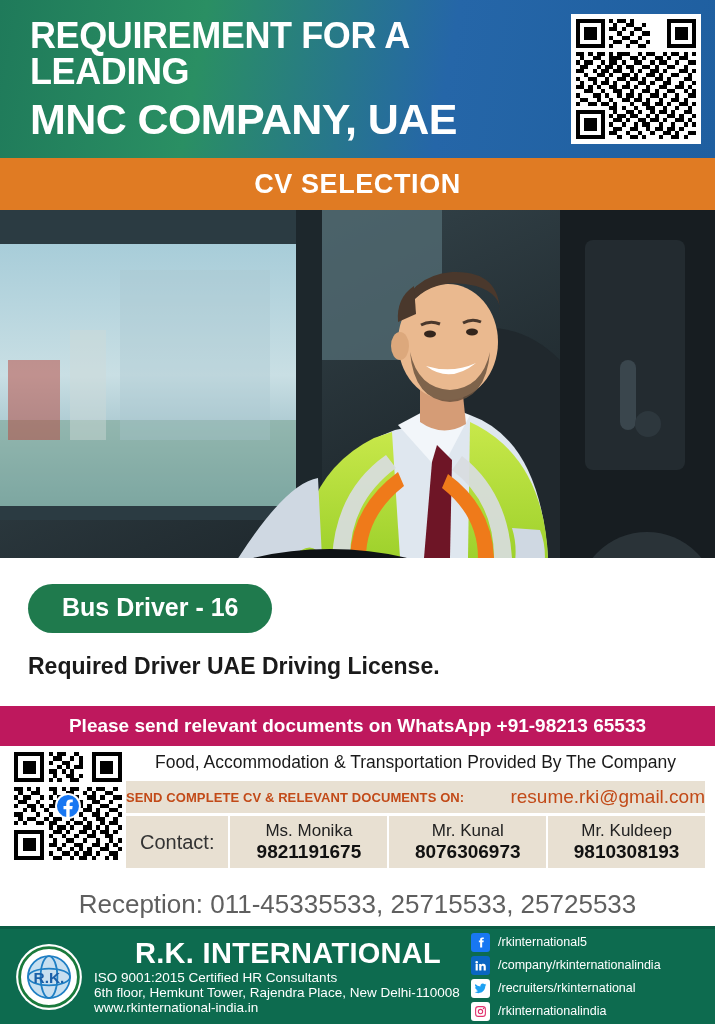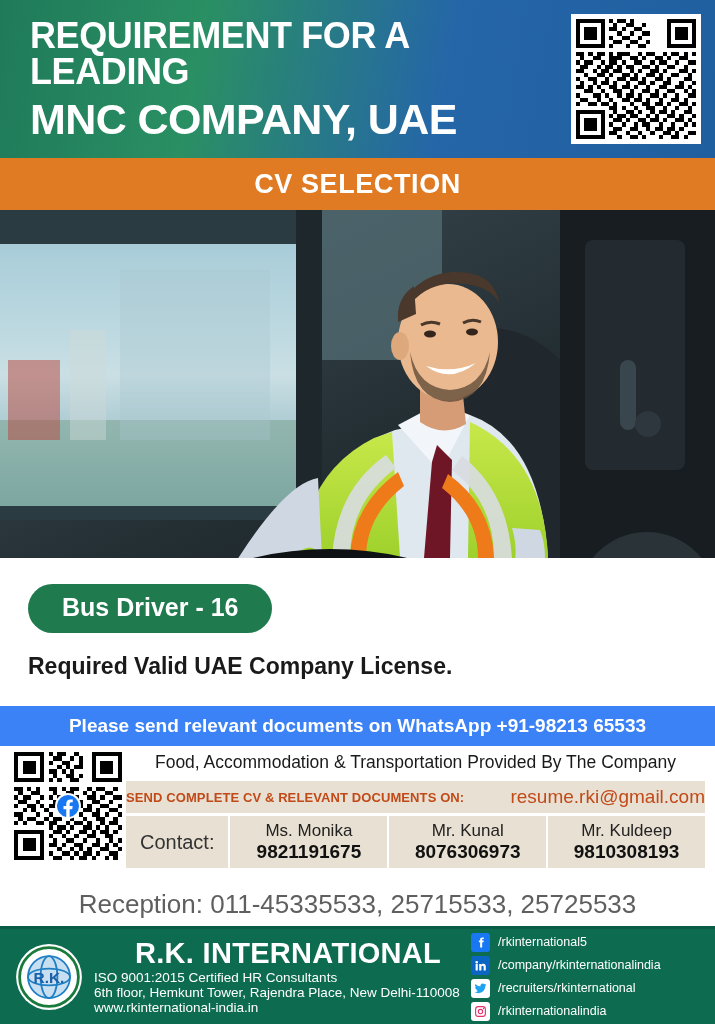--- a/index.html
+++ b/index.html
@@ -94,21 +94,21 @@
   .job-note {
     margin-top: 20px;
     font-size: 23px;
     font-weight: bold;
     color: #1a1a1a;
   }
 
   
   .whatsapp-bar {
     height: 40px;
-    background: #3b82f6;
+    background: #be185d;
     display: flex;
     align-items: center;
     justify-content: center;
   }
   .whatsapp-bar span {
     color: #ffffff;
     font-size: 19px;
     font-weight: bold;
   }
 
@@ -575,21 +575,21 @@
       <rect x="160" y="418" width="36" height="52" rx="6" fill="#e8761e" transform="rotate(-8 178 444)"></rect>
       <rect x="166" y="424" width="24" height="20" rx="3" fill="#f7bc7c" transform="rotate(-8 178 434)"></rect>
 
       <rect x="620" y="150" width="16" height="70" rx="8" fill="#3a464d"></rect>
       <circle cx="648" cy="214" r="13" fill="#2d373d"></circle>
     </svg>
   </div>
 
   <div class="job-section">
     <div class="job-pill">Bus Driver  -  16</div>
-    <div class="job-note">Required Valid UAE Company License.</div>
+    <div class="job-note">Required Driver UAE Driving License.</div>
   </div>
 
   <div class="whatsapp-bar">
     <span>Please send relevant documents on WhatsApp +91-98213 65533</span>
   </div>
 
   <div class="contact-block">
     <div class="qr-left">
       <div class="qr-left-inner">
         <svg viewBox="0 0 25 25" width="108" height="108" shape-rendering="crispEdges">

